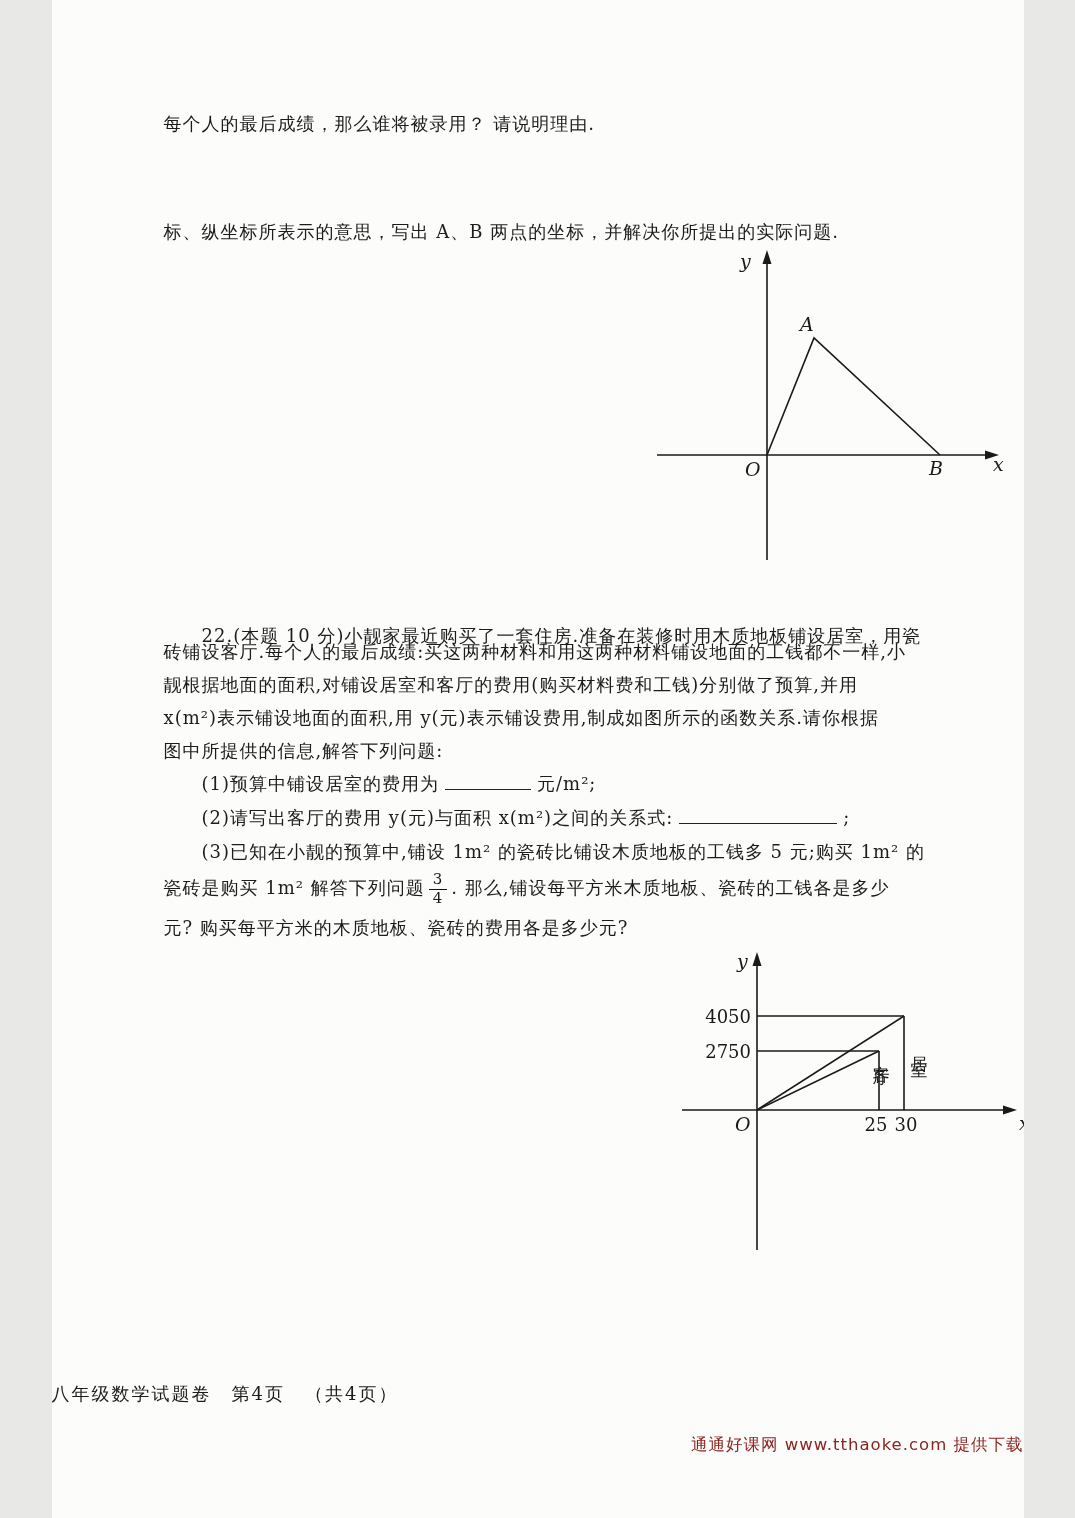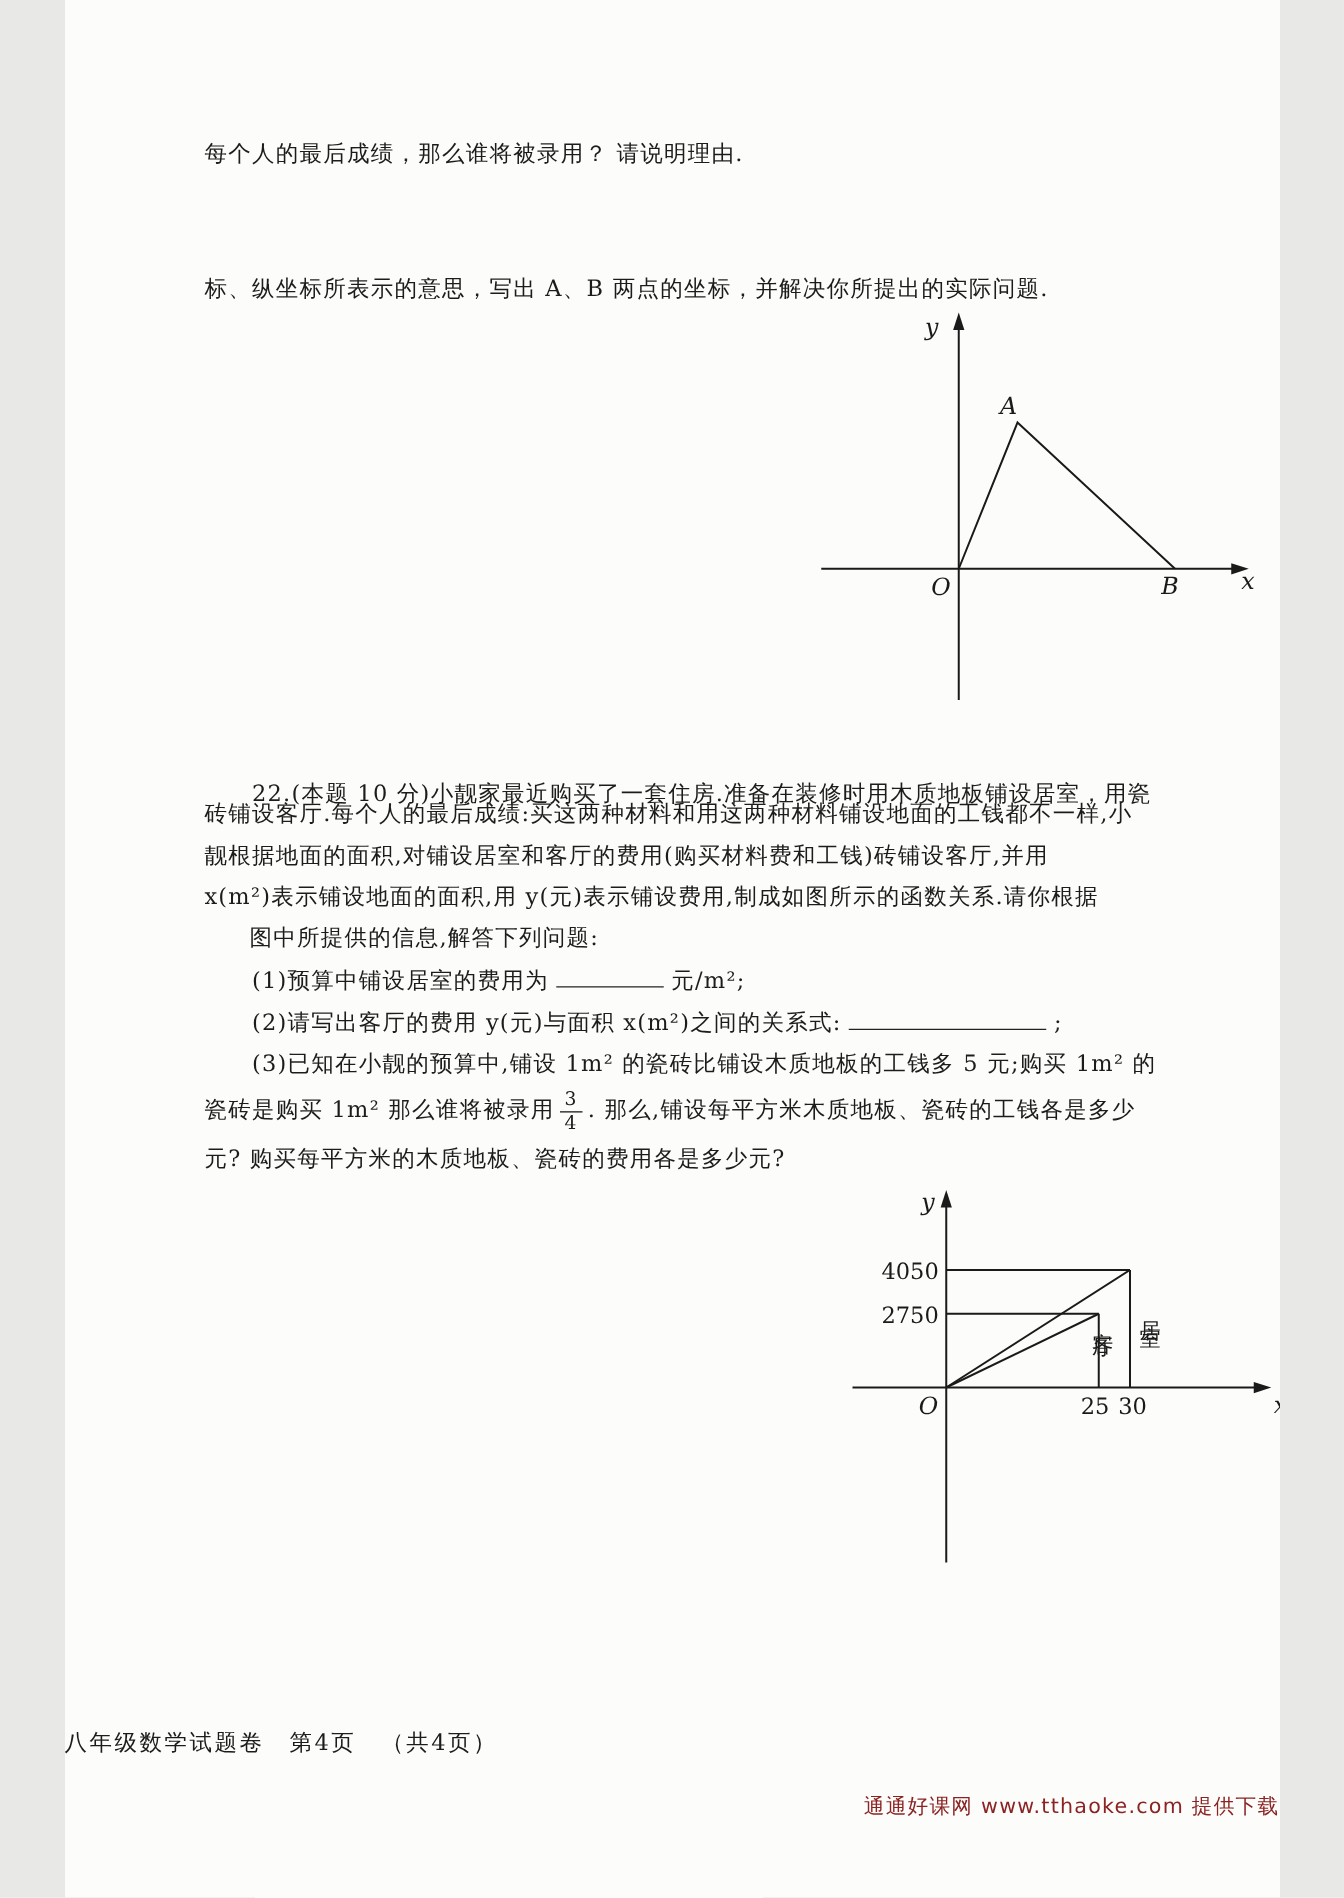--- a/index.html
+++ b/index.html
@@ -91,35 +91,35 @@
 
     <text class="math" x="103" y="26">y</text>
     <text class="math" x="356" y="229">x</text>
     <text class="math" x="108" y="234">O</text>
     <text class="math" x="163" y="89">A</text>
     <text class="math" x="292" y="233">B</text>
   </svg>
 
   <div class="tline" style="left:150px; top:607px;margin-top:17px;">22.(本题 10 分)小靓家最近购买了一套住房.准备在装修时用木质地板铺设居室，用瓷</div>
   <div class="tline" style="left:112px; top:640px;">砖铺设客厅.每个人的最后成绩:买这两种材料和用这两种材料铺设地面的工钱都不一样,小</div>
-  <div class="tline" style="left:112px; top:673px;">靓根据地面的面积,对铺设居室和客厅的费用(购买材料费和工钱)砖铺设客厅,并用</div>
+  <div class="tline" style="left:112px; top:673px;">靓根据地面的面积,对铺设居室和客厅的费用(购买材料费和工钱)分别做了预算,并用</div>
   <div class="tline" style="left:112px; top:706px;">x(m²)表示铺设地面的面积,用 y(元)表示铺设费用,制成如图所示的函数关系.请你根据</div>
-  <div class="tline" style="left:112px; top:739px;margin-left:36px;">图中所提供的信息,解答下列问题:</div>
+  <div class="tline" style="left:112px; top:739px;">图中所提供的信息,解答下列问题:</div>
 
   <div class="tline" style="left:150px; top:772px;">
     <span>(1)预算中铺设居室的费用为</span><span class="blank blank-sm"></span><span>元/m²;</span>
   </div>
 
   <div class="tline" style="left:150px; top:806px;">
     <span>(2)请写出客厅的费用 y(元)与面积 x(m²)之间的关系式:</span><span class="blank blank-lg"></span><span>;</span>
   </div>
 
   <div class="tline" style="left:150px; top:840px;">(3)已知在小靓的预算中,铺设 1m² 的瓷砖比铺设木质地板的工钱多 5 元;购买 1m² 的</div>
   <div class="tline" style="left:112px; top:872px;">
-    <span>瓷砖是购买 1m² 那么谁将被录用</span><span class="frac">
+    <span>瓷砖是购买 1m² 解答下列问题</span><span class="frac">
         <span class="num">3</span>
         <span class="den">4</span>
       </span><span>. 那么,铺设每平方米木质地板、瓷砖的工钱各是多少</span>
   </div>
   <div class="tline" style="left:112px; top:916px;">元? 购买每平方米的木质地板、瓷砖的费用各是多少元?</div>
 
   <svg style="position:absolute; left:615px; top:942px;" width="375" height="325" viewBox="0 0 375 325">
 
     <line x1="90" y1="22" x2="90" y2="308"></line>
     <polygon points="90,10 85.5,24 94.5,24"></polygon>

